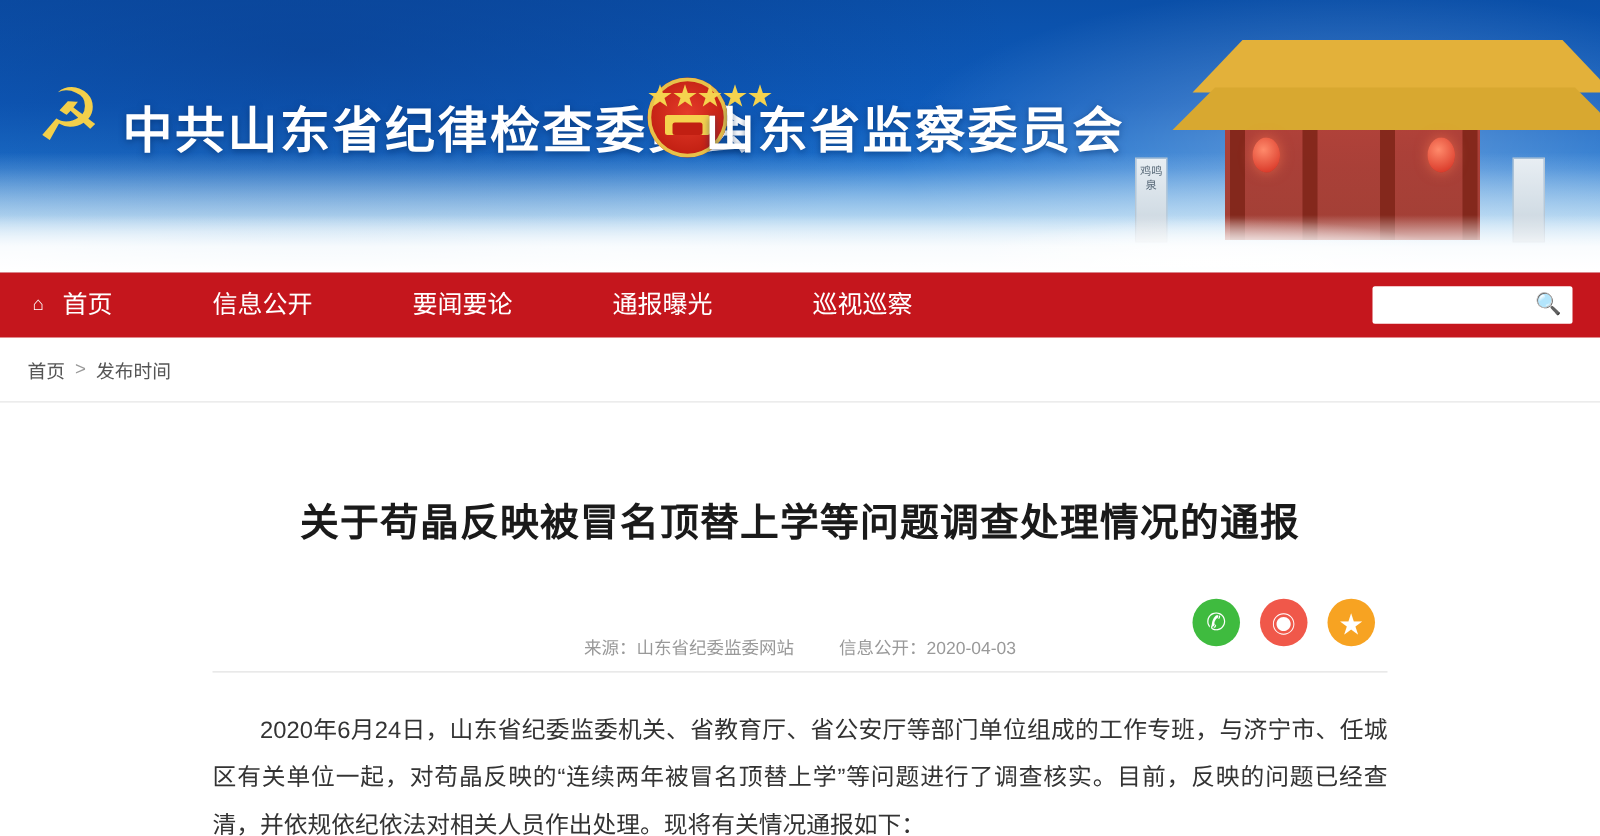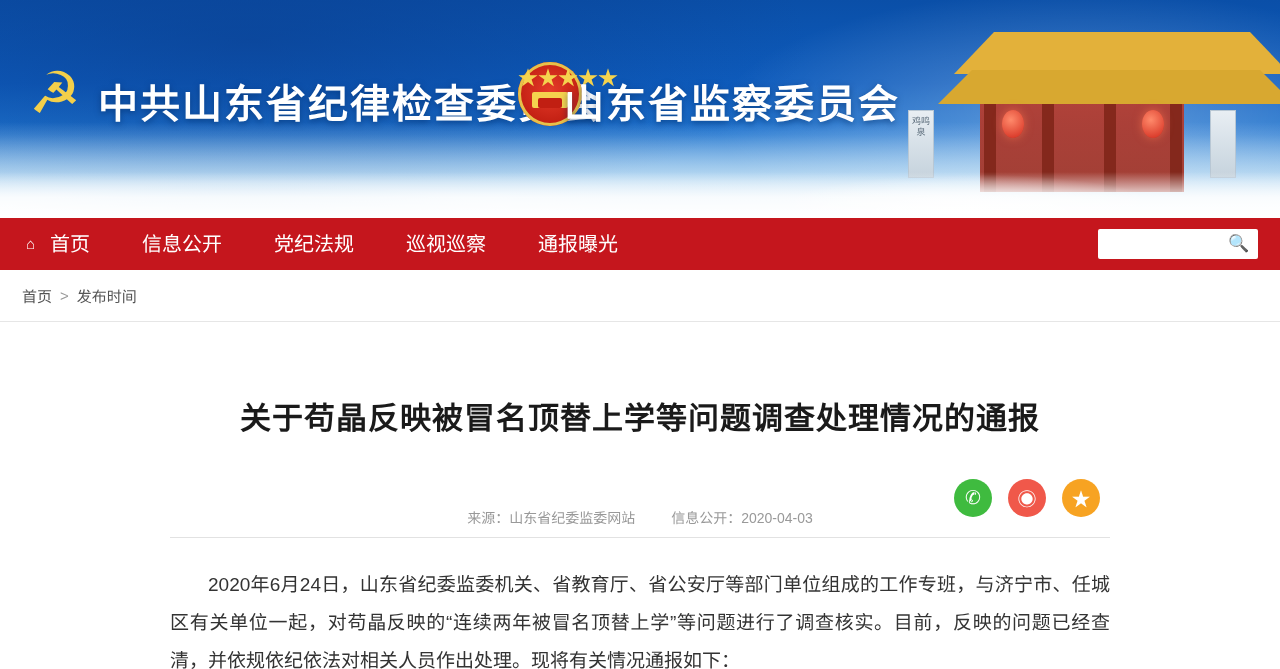--- a/index.html
+++ b/index.html
@@ -94,21 +94,21 @@
   .lantern {
     position: absolute;
     top: 96px;
     width: 22px; height: 28px;
     border-radius: 50%;
     background: radial-gradient(circle at 40% 35%, #ff8a6b, #d2291c);
     box-shadow: 0 0 10px rgba(255,120,80,.6);
   }
   .stele {
     position: absolute;
-    top: 96px;
+    top: 112px;
     width: 26px; height: 68px;
     background: linear-gradient(180deg, #e8eef3, #c6d3dd);
     border: 1px solid #b8c7d4;
     color: #5a6b7a;
     font-size: 9px;
     line-height: 11px;
     text-align: center;
     padding-top: 5px;
     box-sizing: border-box;
   }
@@ -191,21 +191,21 @@
     color: #ffffff;
     font-size: 20px;
     line-height: 52px;
     white-space: nowrap;
     cursor: pointer;
     display: flex;
     align-items: center;
     gap: 8px;
   }
   .nav-home { margin-left: 26px; }
-  .nav-gap { margin-left: 52px; }
+  .nav-gap { margin-left: 80px; }
   .home-icon {
     display: inline-block;
     width: 16px;
     height: 16px;
     color: #ffffff;
     font-size: 15px;
     line-height: 16px;
   }
   .nav-search {
     position: absolute;
@@ -349,27 +349,27 @@
 
 <div class="navbar">
   <div class="nav-item nav-home">
     <span class="home-icon">⌂</span>
     <span>首页</span>
   </div>
   <div class="nav-item nav-gap">
     <span>信息公开</span>
   </div>
   <div class="nav-item nav-gap">
-    <span>党纪法规</span>
+    <span>要闻要论</span>
+  </div>
+  <div class="nav-item nav-gap">
+    <span>通报曝光</span>
   </div>
   <div class="nav-item nav-gap">
     <span>巡视巡察</span>
-  </div>
-  <div class="nav-item nav-gap">
-    <span>通报曝光</span>
   </div>
 
   <div class="nav-search">
     <input type="text" placeholder="" style="">
     <div class="search-icon">🔍</div>
   </div>
 </div>
 
 <div class="breadcrumb">
   <a>首页</a>

